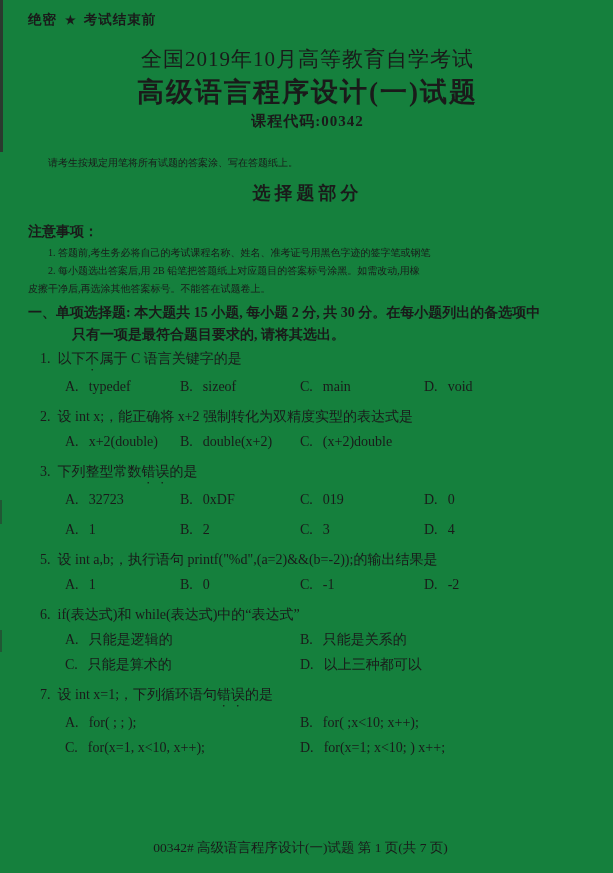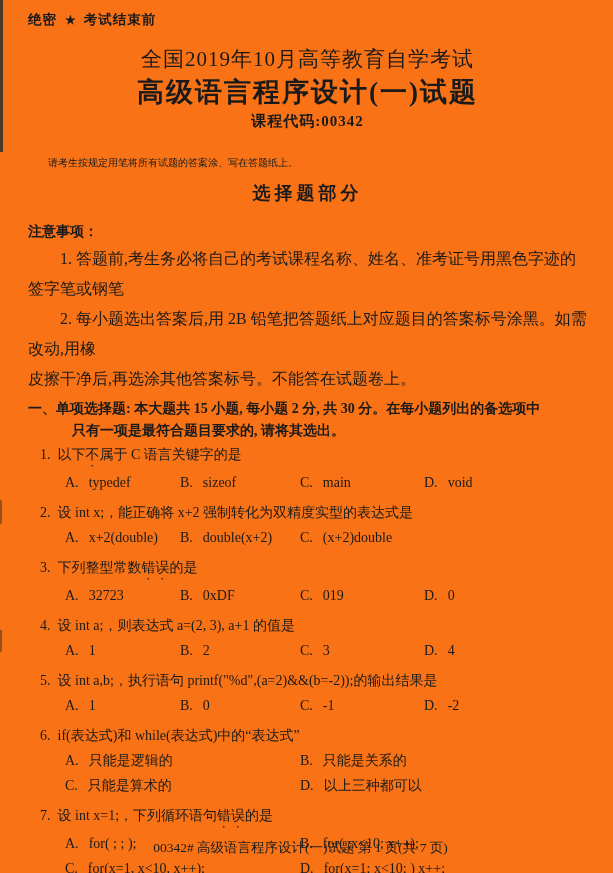--- a/index.html
+++ b/index.html
@@ -1,40 +1,40 @@
 <!DOCTYPE html>
 <html><head>
 <meta charset="utf-8">
 <style>
   * { margin:0; padding:0; box-sizing:border-box; }
   html,body { width:613px; height:873px; }
   body { background:#e9e9e7; }
   .page {
     width:613px; height:873px; overflow:hidden; position:relative;
-    background:#f97316; color:#1a1a1a;
+    background:#15803d; color:#1a1a1a;
     font-family:"Liberation Serif","DejaVu Serif",serif;
     padding:10px 26px 0 28px;
   }
   .scan-edge { position:absolute; left:0; background:#2e2e2c; opacity:.85; }
   .edge-top { top:0; width:3px; height:152px; }
   .edge-mid1 { top:500px; width:2px; height:24px; opacity:.5; }
   .edge-mid2 { top:630px; width:2px; height:22px; opacity:.5; }
 
   .secret-line { font-size:13.5px; font-weight:bold; line-height:20px; letter-spacing:1px; }
   .secret-line .star { margin:0 8px; font-size:12px; letter-spacing:0; }
 
   .title1 { margin-top:14px; text-align:center; font-size:21px; line-height:30px; letter-spacing:1px; }
   .title2 { text-align:center; font-size:27px; line-height:36px; font-weight:bold; letter-spacing:2px; }
   .course { text-align:center; font-size:15px; line-height:22px; font-weight:bold; letter-spacing:1px; }
 
   .instruction { margin-top:20px; font-size:10px; line-height:22px; text-indent:2em; }
   .section-title { margin-top:6px; text-align:center; font-size:18px; font-weight:bold; line-height:26px; letter-spacing:4px; }
 
   .notice-title { margin-top:14px; font-size:14px; font-weight:bold; line-height:24px; }
-  .nl { font-size:16px; line-height:30px; }
+  .nl { font-size:10px; line-height:18px; }
   .nl.indent { text-indent:2em; }
 
   .part-heading { margin-top:4px; font-size:14px; font-weight:bold; line-height:22px; }
   .ph2 { margin-left:44px; }
 
   .questions { margin-top:0; }
   .q { margin-left:12px; margin-bottom:5px; font-size:14px; }
   .q-head { line-height:25px; }
   .q-num { margin-right:7px; }
   .opts { margin-left:25px; }
@@ -104,21 +104,20 @@
       <div class="q">
         <div class="q-head"><span class="q-num">3.</span><span>下列整型常数</span><span class="em">错误</span><span>的是</span></div>
         <div class="opts cols4">
           <div class="opt"><span class="opt-label">A.</span><span>32723</span></div>
           <div class="opt"><span class="opt-label">B.</span><span>0xDF</span></div>
           <div class="opt"><span class="opt-label">C.</span><span>019</span></div>
           <div class="opt"><span class="opt-label">D.</span><span>0</span></div>
         </div>
       </div>
       <div class="q">
-        <div class="q-head"><span class="q-num">4.</span><span>设 int a;，则表达式 a=(2, 3), a+1 的值是</span></div>
         <div class="opts cols4">
           <div class="opt"><span class="opt-label">A.</span><span>1</span></div>
           <div class="opt"><span class="opt-label">B.</span><span>2</span></div>
           <div class="opt"><span class="opt-label">C.</span><span>3</span></div>
           <div class="opt"><span class="opt-label">D.</span><span>4</span></div>
         </div>
       </div>
       <div class="q">
         <div class="q-head"><span class="q-num">5.</span><span>设 int a,b;，执行语句 printf("%d",(a=2)&amp;&amp;(b=-2));的输出结果是</span></div>
         <div class="opts cols4">

